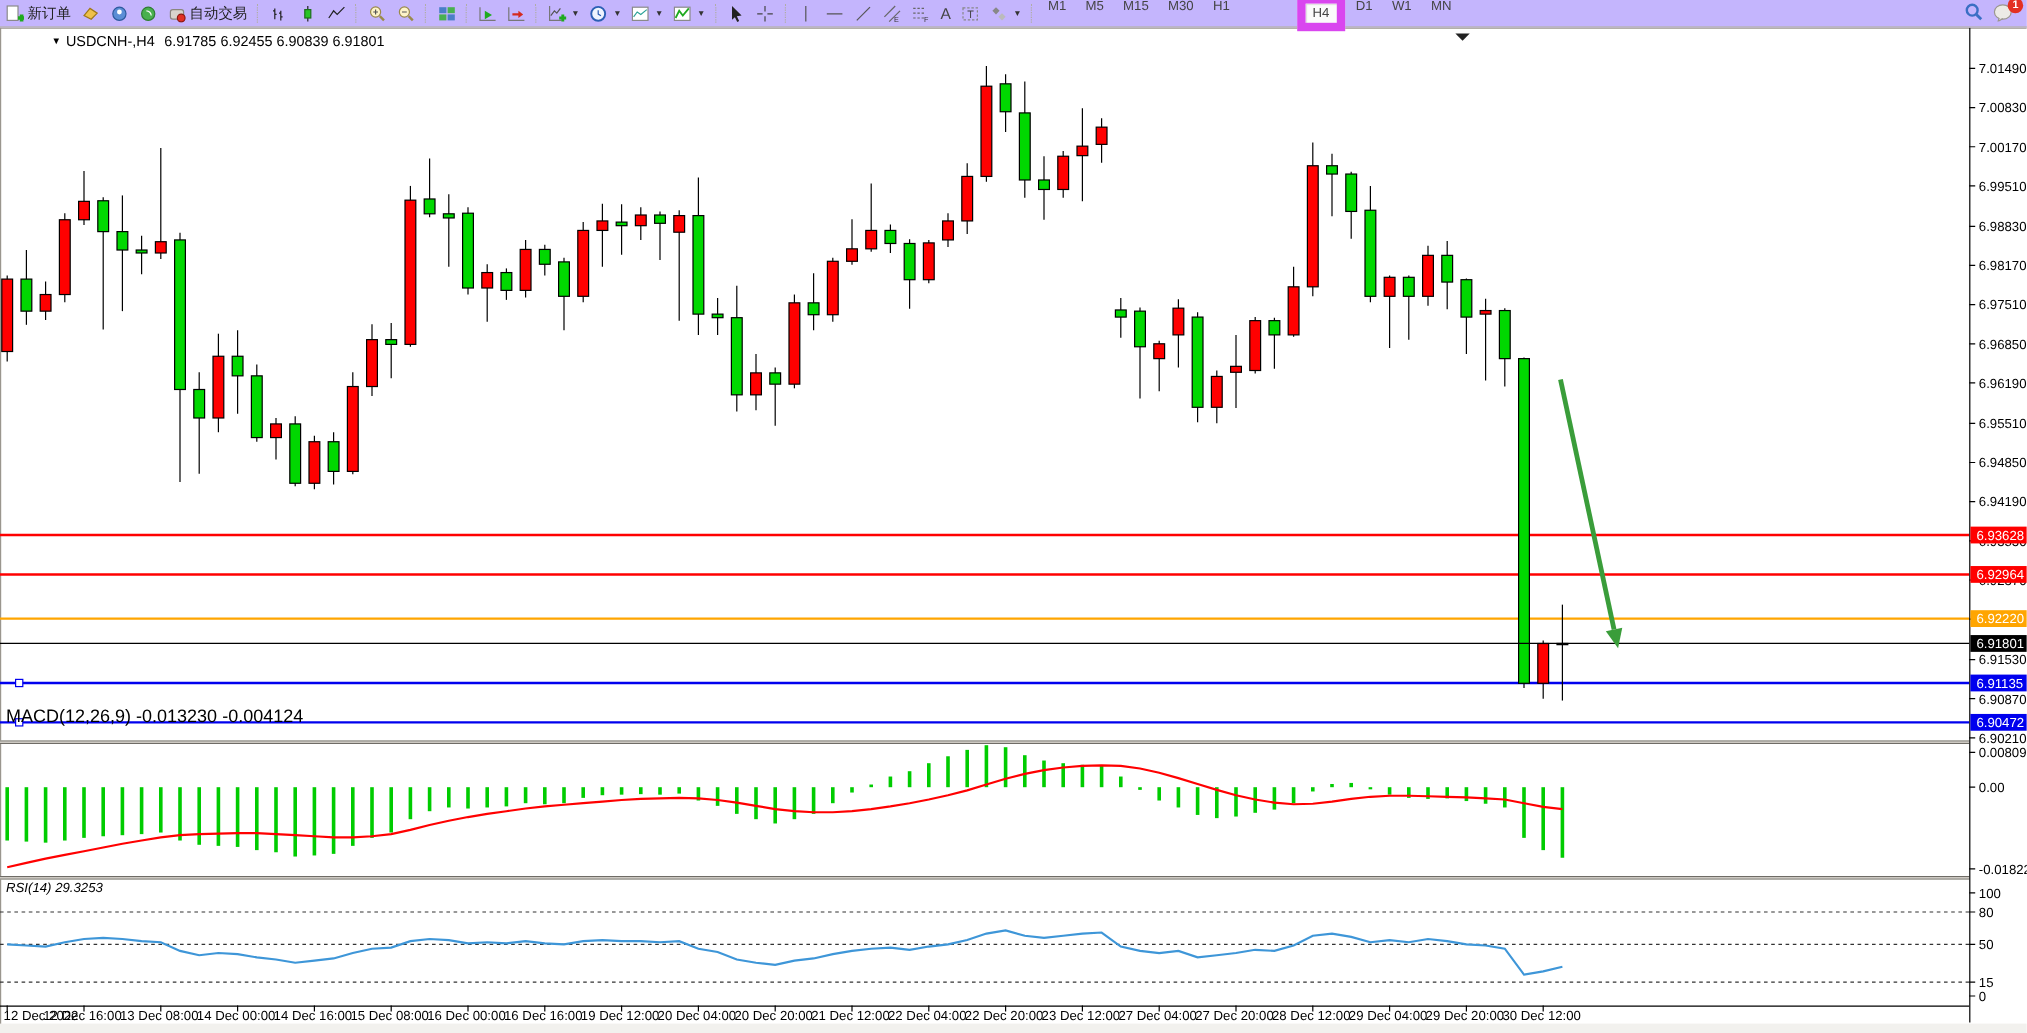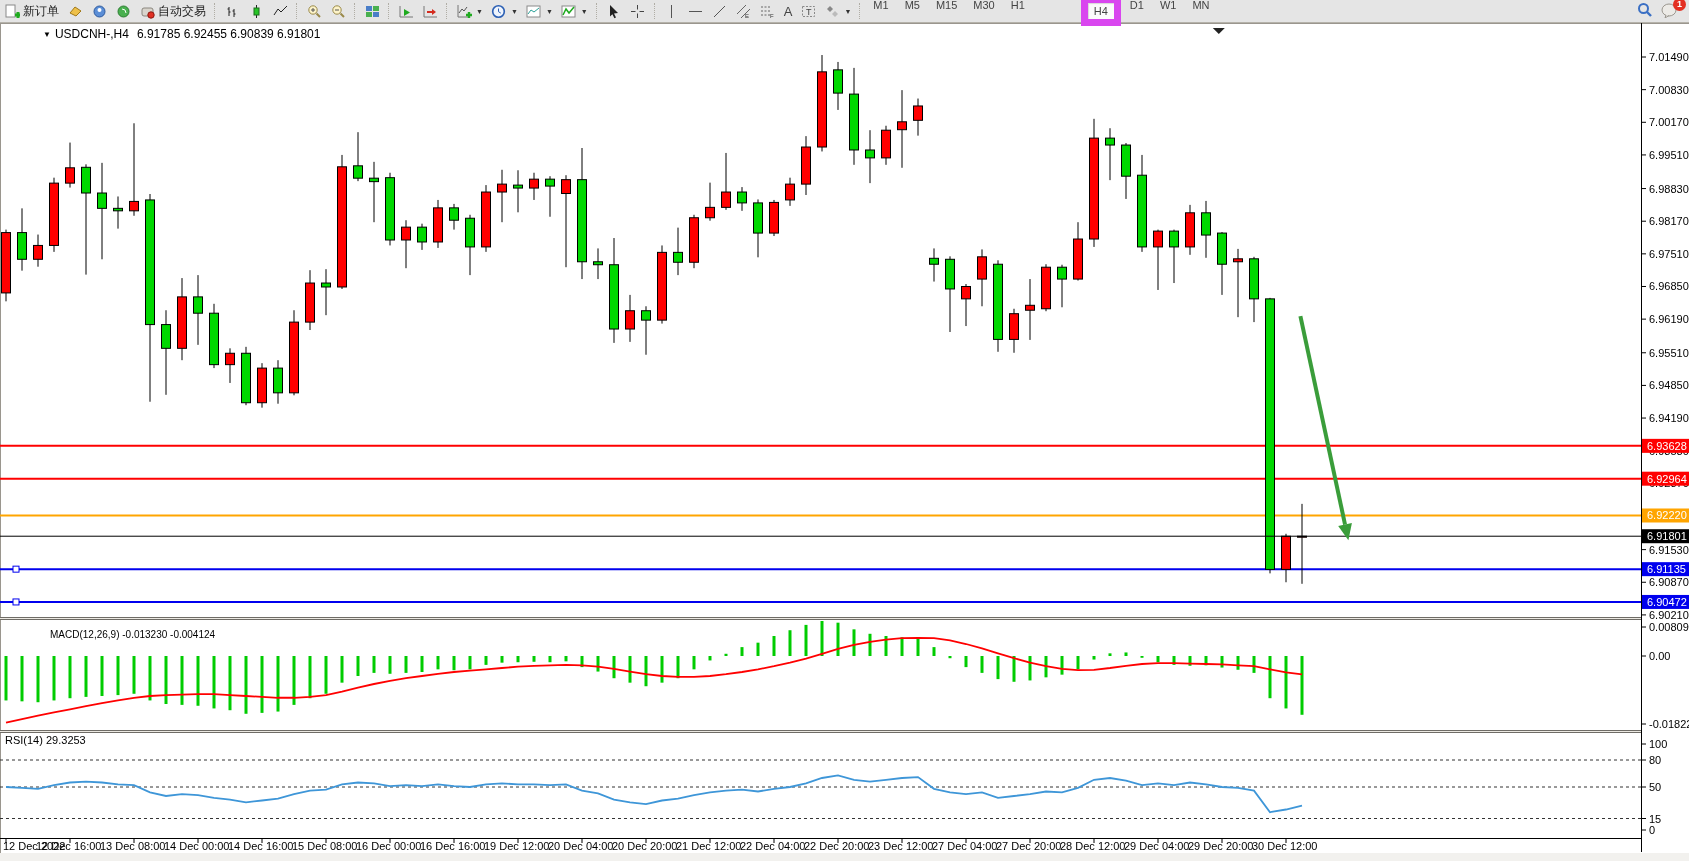--- a/index.html
+++ b/index.html
@@ -1,37 +1,37 @@
 <!DOCTYPE html>
 <html><head>
 <meta charset="utf-8">
 <style>
   html,body{margin:0;padding:0;width:1689px;height:861px;overflow:hidden;background:#fff;
     font-family:"Liberation Sans","DejaVu Sans",sans-serif;}
   #stage{position:absolute;left:0;top:0;width:1689px;height:861px;}
   
-  #toolbar{position:absolute;left:0;top:0;width:1689px;height:22px;background:#e5e5e5;
+  #toolbar{position:absolute;left:0;top:0;width:1689px;height:22px;background:#c4b5fd;
     border-bottom:1px solid #b5b2aa;display:flex;align-items:center;z-index:5;font-size:12px;color:#222;}
   .tb-btn{display:flex;align-items:center;gap:3px;padding:1px 4px;height:18px;cursor:default;}
   .tb-ico{width:16px;height:16px;display:flex;align-items:center;justify-content:center;}
   .sep{width:1px;height:16px;border-left:1px dotted #b0ada5;margin:0 4px;}
   .dd{font-size:7px;color:#333;margin-left:1px;}
   .tf-btn{padding:2px 6px;margin:0 1px;font-size:11px;color:#444;border:1px solid transparent;}
   .tf-btn.active{background:#fbfbfb;border:7px solid #d946ef;box-shadow:inset 1px 1px 1px #d8d8d8;margin-left:48px;}
   #tb-right{margin-left:auto;display:flex;align-items:center;margin-right:10px;gap:8px;}
   .glyph{font-size:12px;color:#555;}
   #chat-wrap{position:relative;}
   #chat-badge{position:absolute;top:-4px;right:-7px;background:#e33022;color:#fff;border-radius:50%;
     width:13px;height:13px;font-size:9px;display:flex;align-items:center;justify-content:center;font-weight:bold;}
   
   #chart-title{position:absolute;left:8px;top:27px;z-index:4;font-size:12px;color:#000;margin-left:35px;}
   #chart-title .tri{font-size:8px;vertical-align:1px;margin-right:4px;}
   #chart-title .ohlc{margin-left:8px;}
-  #macd-label{position:absolute;left:5px;top:629px;z-index:4;font-size:10px;color:#000;margin-left:45px;}
-  #rsi-label{position:absolute;left:5px;top:734px;z-index:4;font-size:11px;color:#000;}
+  #macd-label{position:absolute;left:5px;top:589px;z-index:4;font-size:15px;color:#000;}
+  #rsi-label{position:absolute;left:5px;top:734px;z-index:4;font-size:11px;color:#000;font-style:italic;}
   svg text{font-family:"Liberation Sans","DejaVu Sans",sans-serif;}
 </style>
 </head>
 <body>
 
 <div id="stage">
 
   <div id="toolbar">
     <div class="tb-btn">
       <span class="tb-ico">

